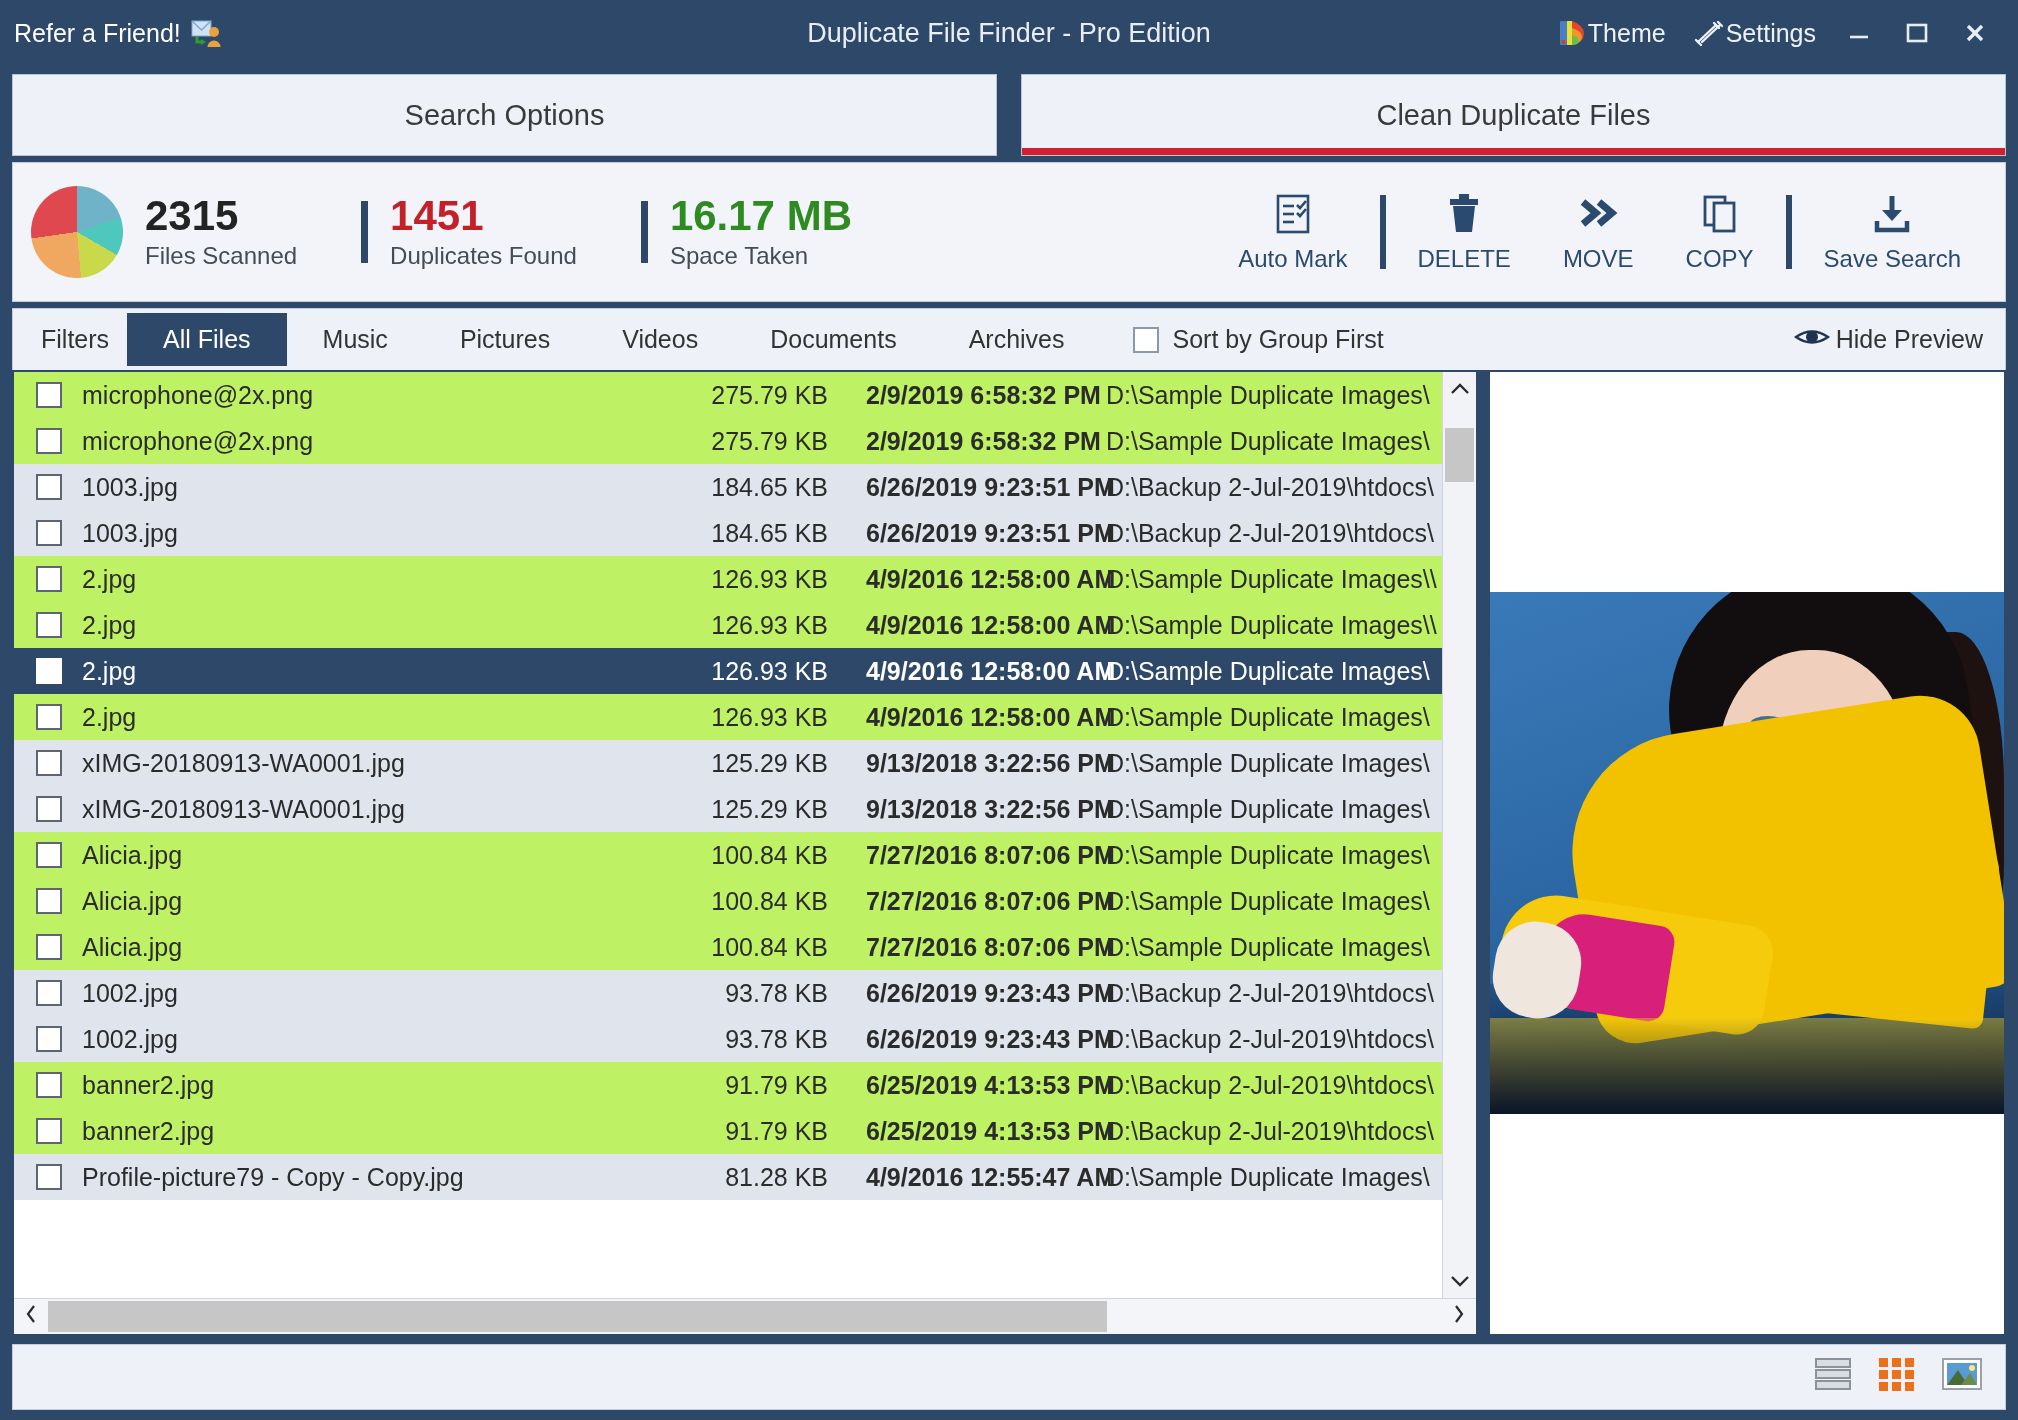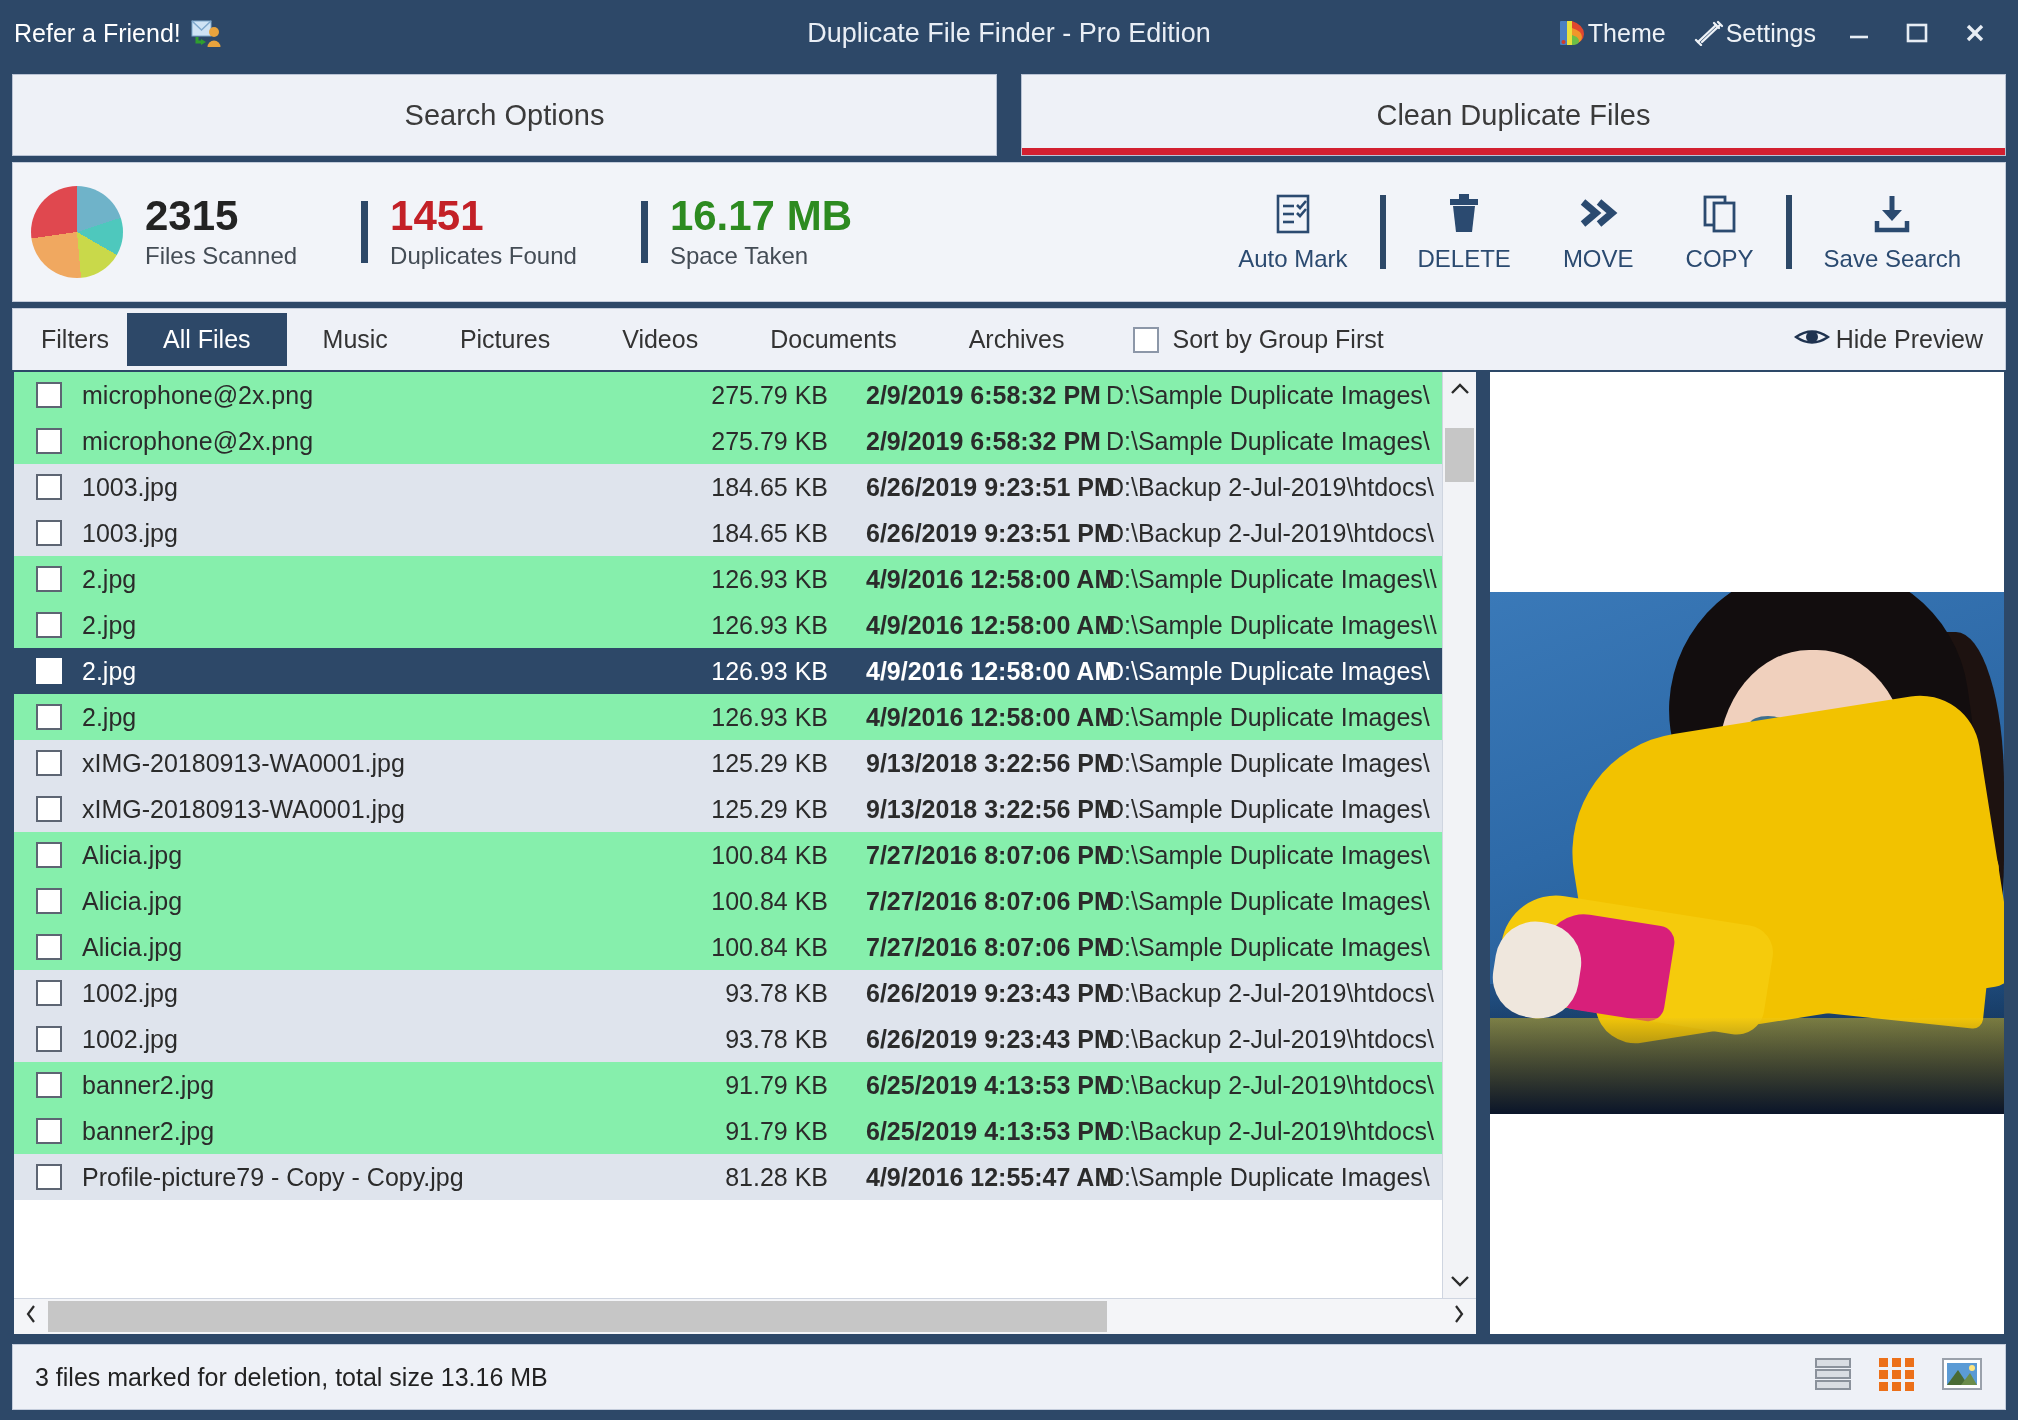--- a/index.html
+++ b/index.html
@@ -161,21 +161,21 @@
     display: flex; background: #e7ecf5;
     height: 52px; flex: 0 0 52px; align-items: center;
     font-size: 25px; color: #222b36;
     border-bottom: 1px solid #d4dae6;
   }
   .tbody-wrap { flex: 1 1 auto; display: flex; min-height: 0; }
   .tbody { flex: 1 1 auto; overflow: hidden; }
   .row {
     display: flex; align-items: center;
     height: 46px; font-size: 25px; color: #2b2b2b;
-    background: #86efac;
+    background: #bef264;
   }
   .row.alt { background: #dfe4ed; }
   .row.sel { background: #2d4868; color: #ffffff; }
   .c-name { flex: 0 0 620px; width: 620px; display: flex; align-items: center; gap: 20px; padding-left: 22px; overflow: hidden; white-space: nowrap; }
   .c-size { flex: 0 0 210px; width: 210px; padding-right: 16px; text-align: right; white-space: nowrap;}
   .c-date { flex: 0 0 240px; width: 240px; padding-left: 22px; white-space: nowrap; font-weight: bold; }
   .c-folder { flex: 1 1 auto; padding-left: 22px; overflow: hidden; white-space: nowrap; text-overflow: clip; }
   .h-name { flex: 0 0 620px; width: 620px; padding-left: 22px; }
   .h-size { flex: 0 0 210px; width: 210px; padding-left: 0; }
   .h-date { flex: 0 0 240px; width: 240px; padding-left: 22px; }
@@ -699,21 +699,20 @@
         <div class="ph-body"></div>
         <div class="ph-arm"></div>
         <div class="ph-sleeve"></div>
         <div class="ph-cuff"></div>
         <div class="ph-reflect"></div>
       </div>
     </div>
   </div>
 
   <div class="statusbar">
-    <span>3 files marked for deletion, total size 13.16 MB</span>
     <div class="viewmodes">
       <span class="vm">
         <svg width="40" height="36" viewBox="0 0 40 36">
           <rect x="3" y="3" width="34" height="8" fill="#d9dde3" stroke="#8b929c" stroke-width="2"></rect>
           <rect x="3" y="14" width="34" height="8" fill="#d9dde3" stroke="#8b929c" stroke-width="2"></rect>
           <rect x="3" y="25" width="34" height="8" fill="#d9dde3" stroke="#8b929c" stroke-width="2"></rect>
         </svg>
       </span>
       <span class="vm">
         <svg width="40" height="36" viewBox="0 0 40 36">

